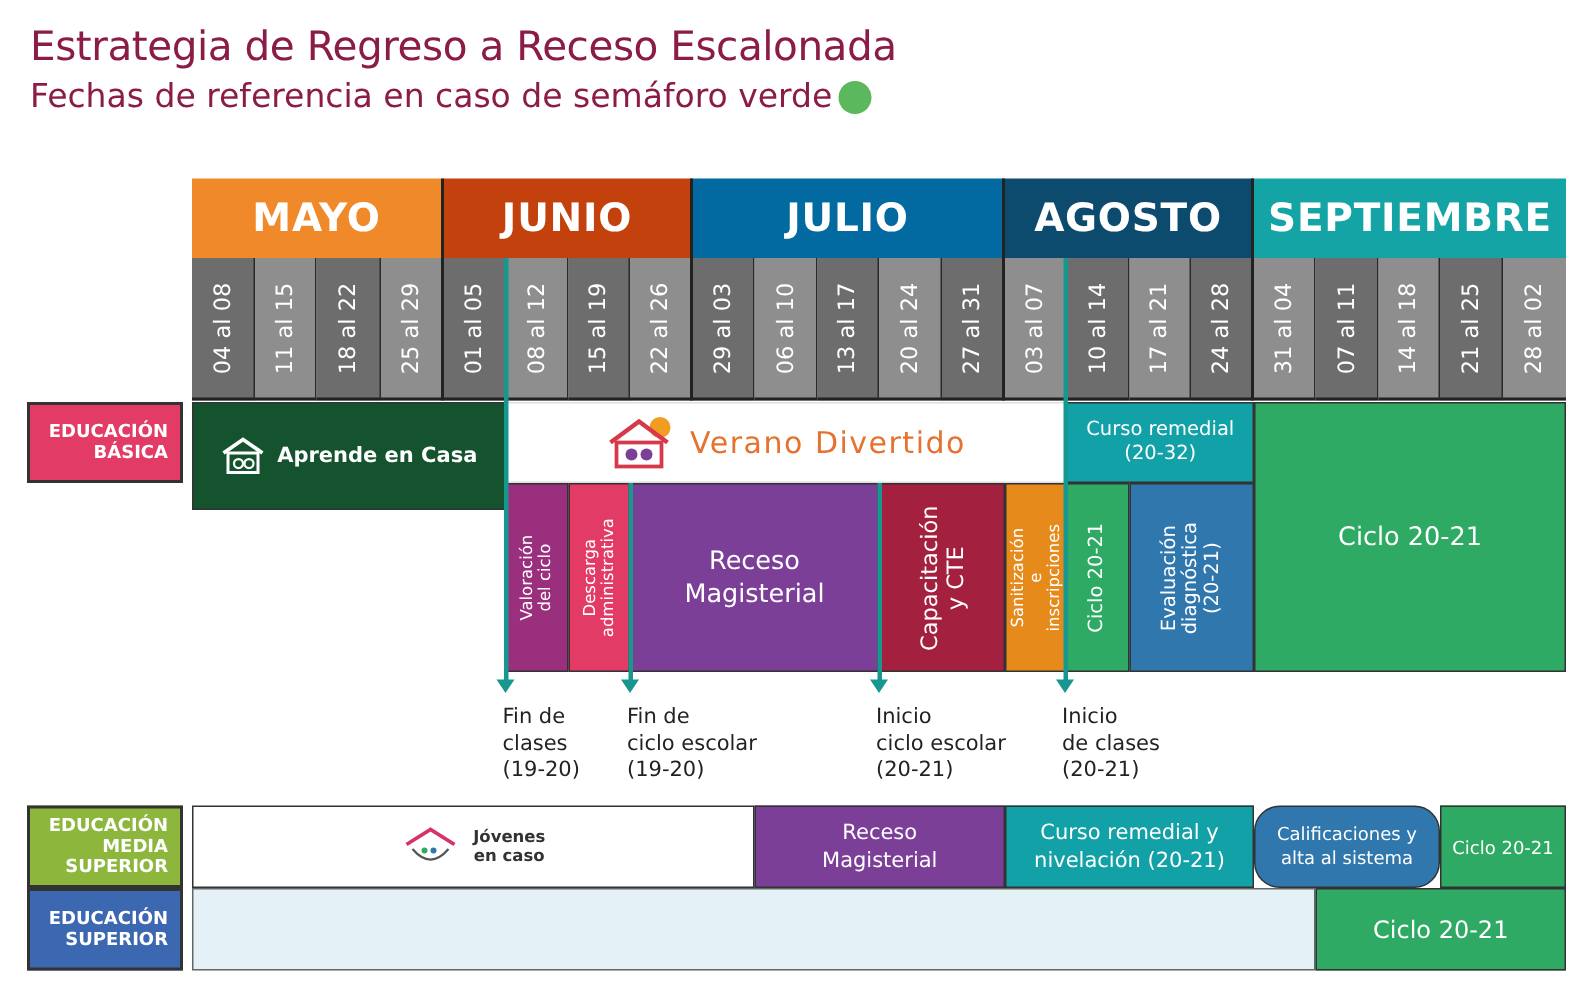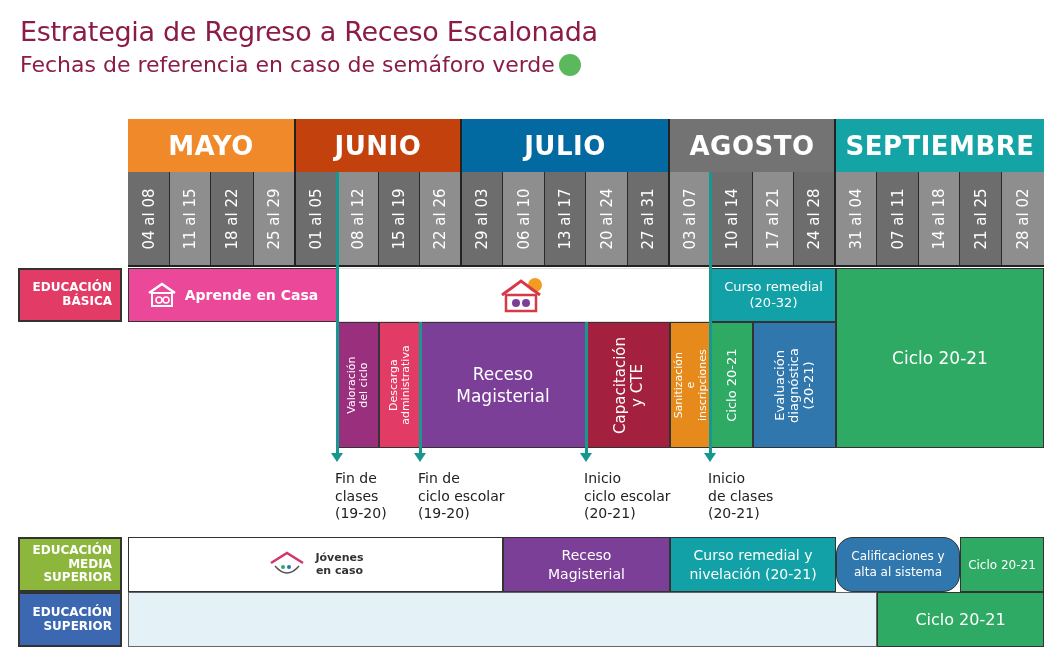--- a/index.html
+++ b/index.html
@@ -22,21 +22,21 @@
 
 <div class="title">Estrategia de Regreso a Receso Escalonada</div>
 <div class="subtitle">
   <span>Fechas de referencia en caso de semáforo verde</span>
   <span class="dot"></span>
 </div>
 
 <div class="month" style="left:128px;width:168px;background:#f0892a;">MAYO</div>
 <div class="month" style="left:296px;width:166px;background:#c2410c;">JUNIO</div>
 <div class="month" style="left:462px;width:208px;background:#0369a1;">JULIO</div>
-<div class="month" style="left:670px;width:166px;background:#737373;">AGOSTO</div>
+<div class="month" style="left:670px;width:166px;background:#0c4a6e;">AGOSTO</div>
 <div class="month" style="left:836px;width:208px;background:#15a4a6;border-right:none;">SEPTIEMBRE</div>
 
 <div>
   <div class="week" style="left:128px;width:42px;background:#6d6d6d;">
       <span>04 al 08</span>
     </div>
   <div class="week" style="left:170px;width:41px;background:#8e8e8e;">
       <span>11 al 15</span>
     </div>
   <div class="week" style="left:211px;width:43px;background:#6d6d6d;">
@@ -98,37 +98,38 @@
     </div>
   <div class="week" style="left:1002px;width:42px;background:#8e8e8e;border-right:none;">
       <span>28 al 02</span>
     </div>
 </div>
 
 <div class="rowlabel" style="top:268px;height:54px;background:#e23b66;">EDUCACIÓN BÁSICA</div>
 <div class="rowlabel" style="top:537px;height:55px;background:#8db63c;">EDUCACIÓN MEDIA SUPERIOR</div>
 <div class="rowlabel" style="top:592px;height:55px;background:#3c68b1;">EDUCACIÓN SUPERIOR</div>
 
-<div class="blk" style="left:128px;top:268px;width:209px;height:54px;background:#ec4899;font-weight:700;font-size:14px;gap:8px;justify-content:center;">
+<div class="blk" style="left:128px;top:268px;width:209px;height:72px;background:#14532d;font-weight:700;font-size:14px;gap:8px;justify-content:center;">
   <svg width="30" height="26" viewBox="0 0 30 26">
       <path d="M2 11 L15 2 L28 11" stroke="#fff" stroke-width="2.5" fill="none"></path>
       <rect x="5" y="11" width="20" height="13" fill="none" stroke="#fff" stroke-width="2"></rect>
       <circle cx="12" cy="18" r="3" fill="none" stroke="#fff" stroke-width="1.5"></circle>
       <circle cx="19" cy="18" r="3" fill="none" stroke="#fff" stroke-width="1.5"></circle>
     </svg>
   <span>Aprende en Casa</span>
 </div>
 <div class="blk" style="left:337px;top:268px;width:374px;height:54px;background:#fff;border-color:#ddd;gap:6px;">
   <svg width="50" height="40" viewBox="0 0 50 40">
       <circle cx="36" cy="10" r="7" fill="#f39c22"></circle>
       <path d="M3 20 L22 6 L41 20" stroke="#d63a4a" stroke-width="3" fill="none"></path>
       <rect x="7" y="20" width="30" height="16" fill="none" stroke="#d63a4a" stroke-width="2.5"></rect>
       <circle cx="17" cy="28" r="4" fill="#7b3f98"></circle>
       <circle cx="27" cy="28" r="4" fill="#7b3f98"></circle>
     </svg>
+  <span style="font-family:'DejaVu Sans',sans-serif;font-size:20px;color:#e5722e;letter-spacing:1px;">Verano Divertido</span>
 </div>
 <div class="blk" style="left:711px;top:268px;width:125px;height:54px;background:#12a1a6;font-size:13px;line-height:1.2;padding:0 4px;">Curso remedial (20-32)</div>
 <div class="blk" style="left:836px;top:268px;width:208px;height:180px;background:#2eaa64;font-size:17px;">Ciclo 20-21</div>
 
 <div class="blk" style="left:337px;top:322px;width:42px;height:126px;background:#9a2f7e;font-size:11px;">
     <div class="vert" style="width:110px;white-space:normal;">Valoración del ciclo</div>
   </div>
 <div class="blk" style="left:379px;top:322px;width:41px;height:126px;background:#e23b66;font-size:11px;">
     <div class="vert" style="width:110px;white-space:normal;">Descarga administrativa</div>
   </div>

